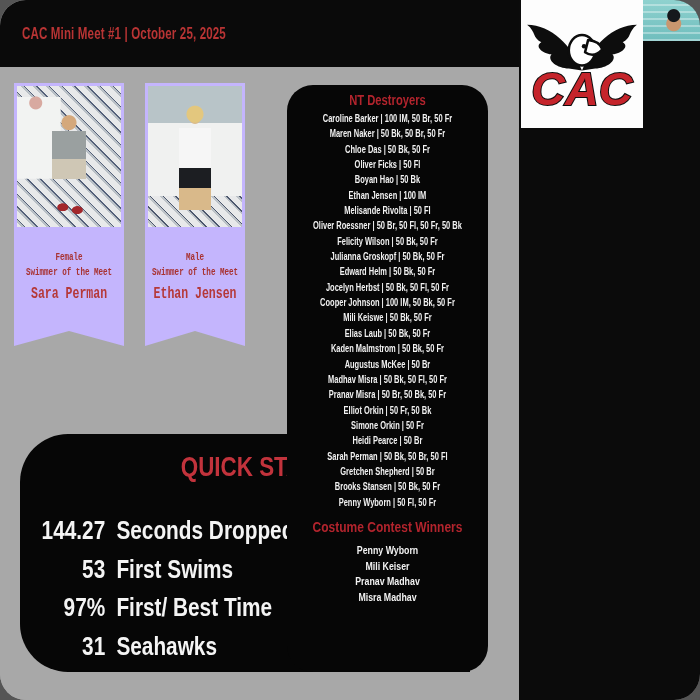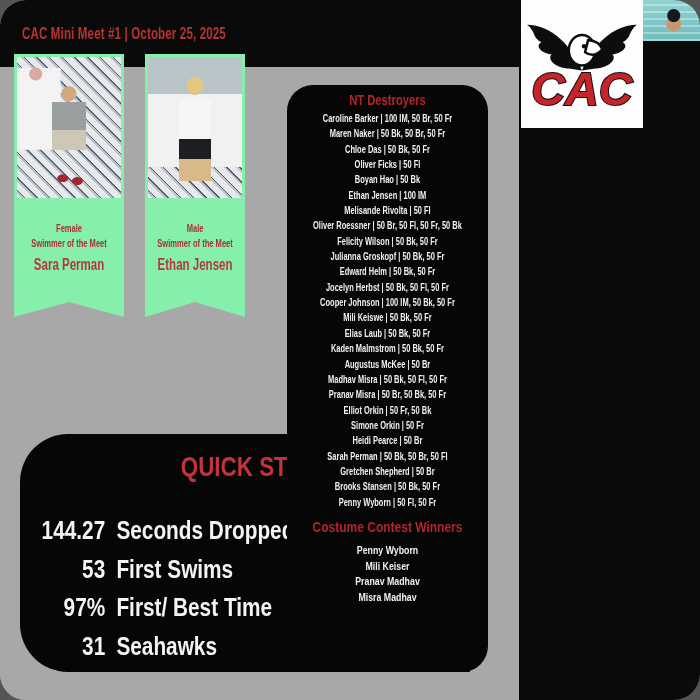--- a/index.html
+++ b/index.html
@@ -6,22 +6,22 @@
   *{box-sizing:border-box;}
   .canvas{position:relative;width:700px;height:700px;overflow:hidden;
           font-family:"Liberation Sans",sans-serif;background:#a8a8a8;border-radius:26px;}
   
   .poster{position:absolute;left:0;top:0;width:519px;height:700px;background:#a8a8a8;}
   .titlebar{position:absolute;left:0;top:0;width:519px;height:67px;background:#0a0a0a;
             display:flex;align-items:center;padding-left:22px;}
   .title-text{font-size:17px;font-weight:bold;letter-spacing:.2px;color:#b83434;
               transform:scaleX(.68);transform-origin:0 50%;white-space:nowrap;}
   
-  .ribbon{position:absolute;top:54px;height:263px;background:#86efac;
-          clip-path:polygon(0 0,100% 0,100% 100%,50% calc(100% - 15px),0 100%);}
+  .ribbon{position:absolute;top:83px;height:263px;background:#c4b5fd;
+          clip-path:polygon(0 0,100% 0,100% 100%,50% calc(100% - 15px),0 100%);font-family:Liberation Mono, monospace;}
   .ribbon-left{left:14px;width:110px;}
   .ribbon-right{left:145px;width:100px;}
   .rib-photo{position:absolute;left:3px;top:3px;right:3px;height:141px;}
   .rib-textblock{position:absolute;top:167px;left:0;width:139%;
                  transform:scaleX(.72);transform-origin:0 0;text-align:center;}
   .rib-cat{font-size:10.5px;font-weight:bold;color:#a83232;line-height:15px;}
   .rib-sub{font-size:10.5px;font-weight:bold;color:#a83232;line-height:15px;}
   .rib-name{font-size:16px;font-weight:bold;color:#b53838;line-height:24px;margin-top:2px;}
   
   .photo-girl{background:

